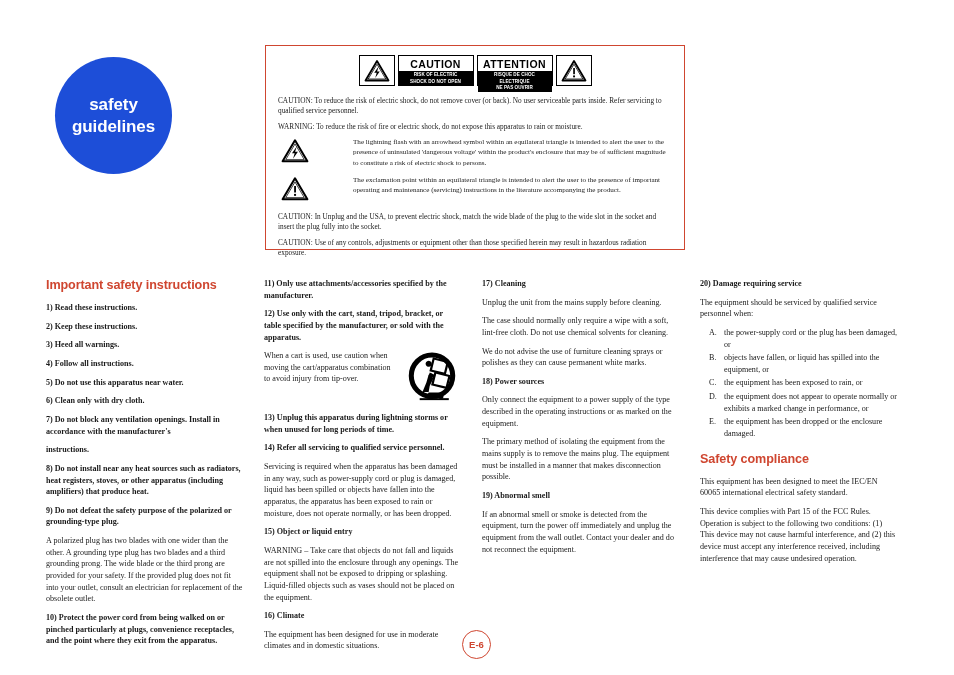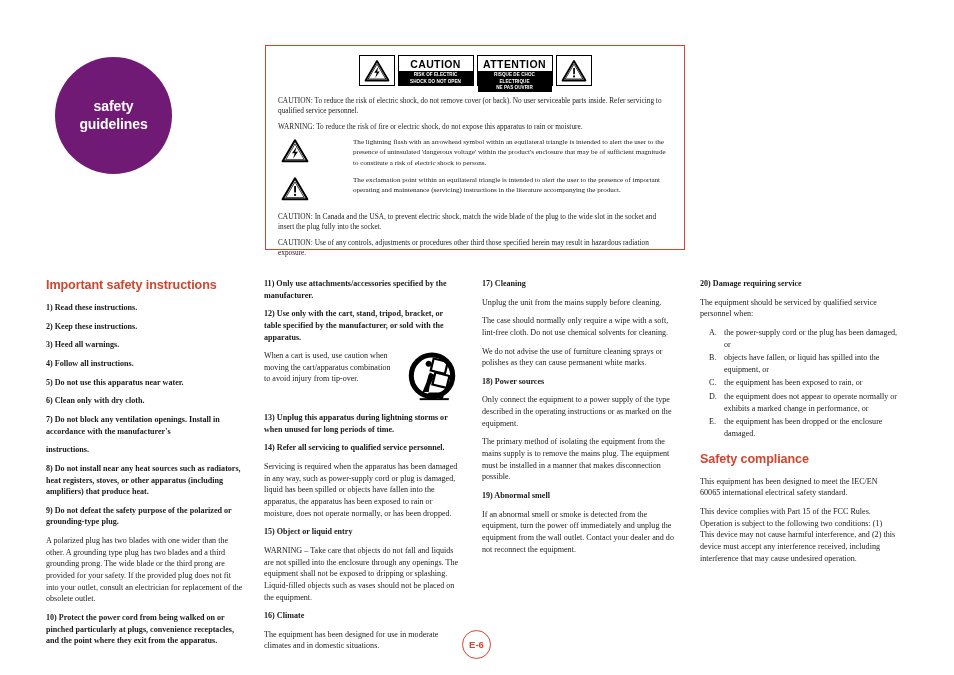--- a/index.html
+++ b/index.html
@@ -17,28 +17,28 @@
   }
 
   
   #title-bubble {
     position: absolute;
     left: 55px;
     top: 57px;
     width: 117px;
     height: 117px;
     border-radius: 50%;
-    background: #701a75;
+    background: #1d4ed8;
     color: #ffffff;
     display: flex;
     flex-direction: column;
     align-items: center;
     justify-content: center;
     font-family: "Liberation Sans", sans-serif;
-    font-size: 14px;
+    font-size: 17px;
     font-weight: bold;
     line-height: 1.25;
     text-align: center;
     letter-spacing: -0.1px;
   }
 
   
   #caution-box {
     position: absolute;
     left: 265px;
@@ -276,22 +276,22 @@
       <svg width="28" height="25" viewBox="0 0 26 23" aria-hidden="true">
         <polygon points="13,2 24.5,21.5 1.5,21.5" fill="#fff" stroke="#000" stroke-width="1.9" stroke-linejoin="round"></polygon>
         <polygon points="13,5.4 21.6,20 4.4,20" fill="none" stroke="#000" stroke-width="0.7" stroke-linejoin="round"></polygon>
         <rect x="12.2" y="9.2" width="1.7" height="6" fill="#000"></rect>
         <circle cx="13.05" cy="17.5" r="1.05" fill="#000"></circle>
       </svg>
     </span>
     <span class="sym-txt">The exclamation point within an equilateral triangle is intended to alert the user to the presence of important operating and maintenance (servicing) instructions in the literature accompanying the product.</span>
   </div>
 
-  <p class="cbox-p">CAUTION: In Canada and the USA, to prevent electric shock, match the wide blade of the plug to the wide slot in the socket and insert the plug fully into the socket.</p>
-  <p class="cbox-p">CAUTION: Use of any controls, adjustments or procedures other third those specified herein may result in hazardous radiation exposure.</p>
+  <p class="cbox-p">CAUTION: In Unplug and the USA, to prevent electric shock, match the wide blade of the plug to the wide slot in the socket and insert the plug fully into the socket.</p>
+  <p class="cbox-p">CAUTION: Use of any controls, adjustments or equipment other than those specified herein may result in hazardous radiation exposure.</p>
 </div>
 
 <div id="columns">
 
   <div class="col">
     <h2 class="sec-head">Important safety instructions</h2>
     <p class="b">1) Read these instructions.</p>
     <p class="b">2) Keep these instructions.</p>
     <p class="b">3) Heed all warnings.</p>
     <p class="b">4) Follow all instructions.</p>

